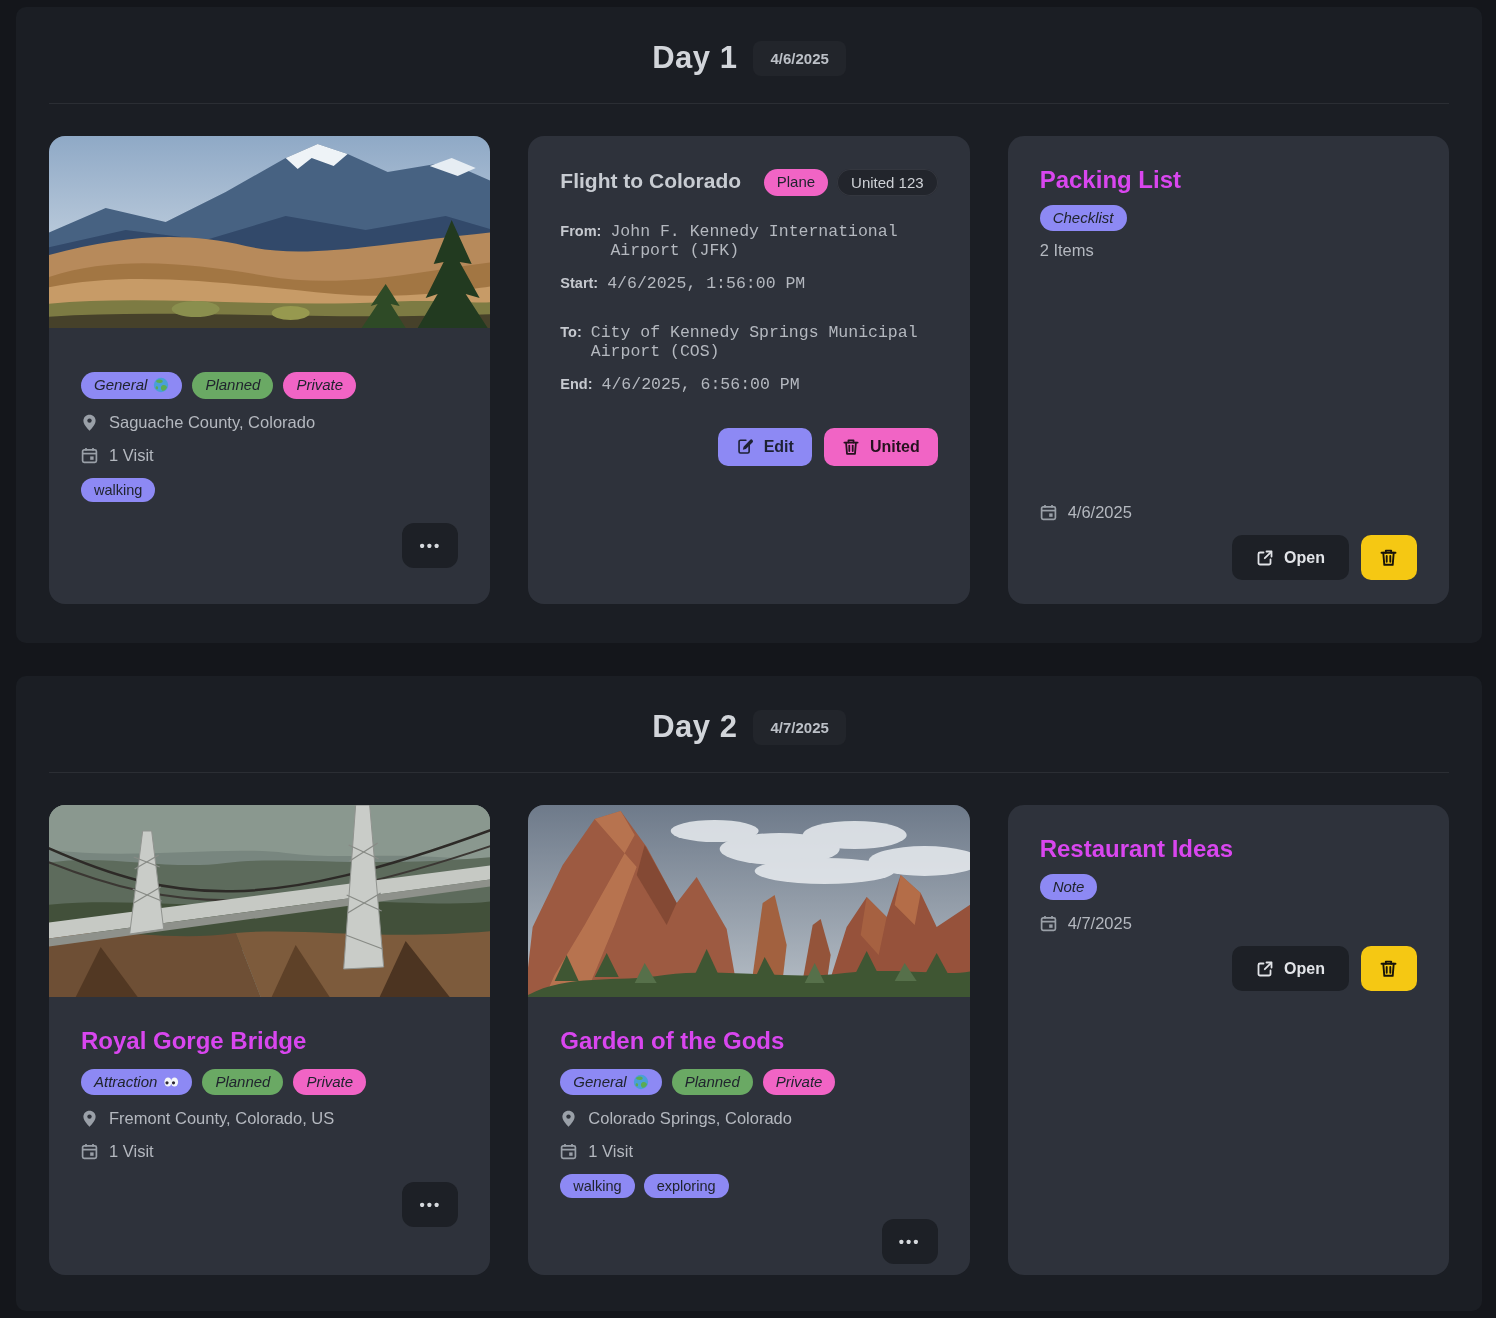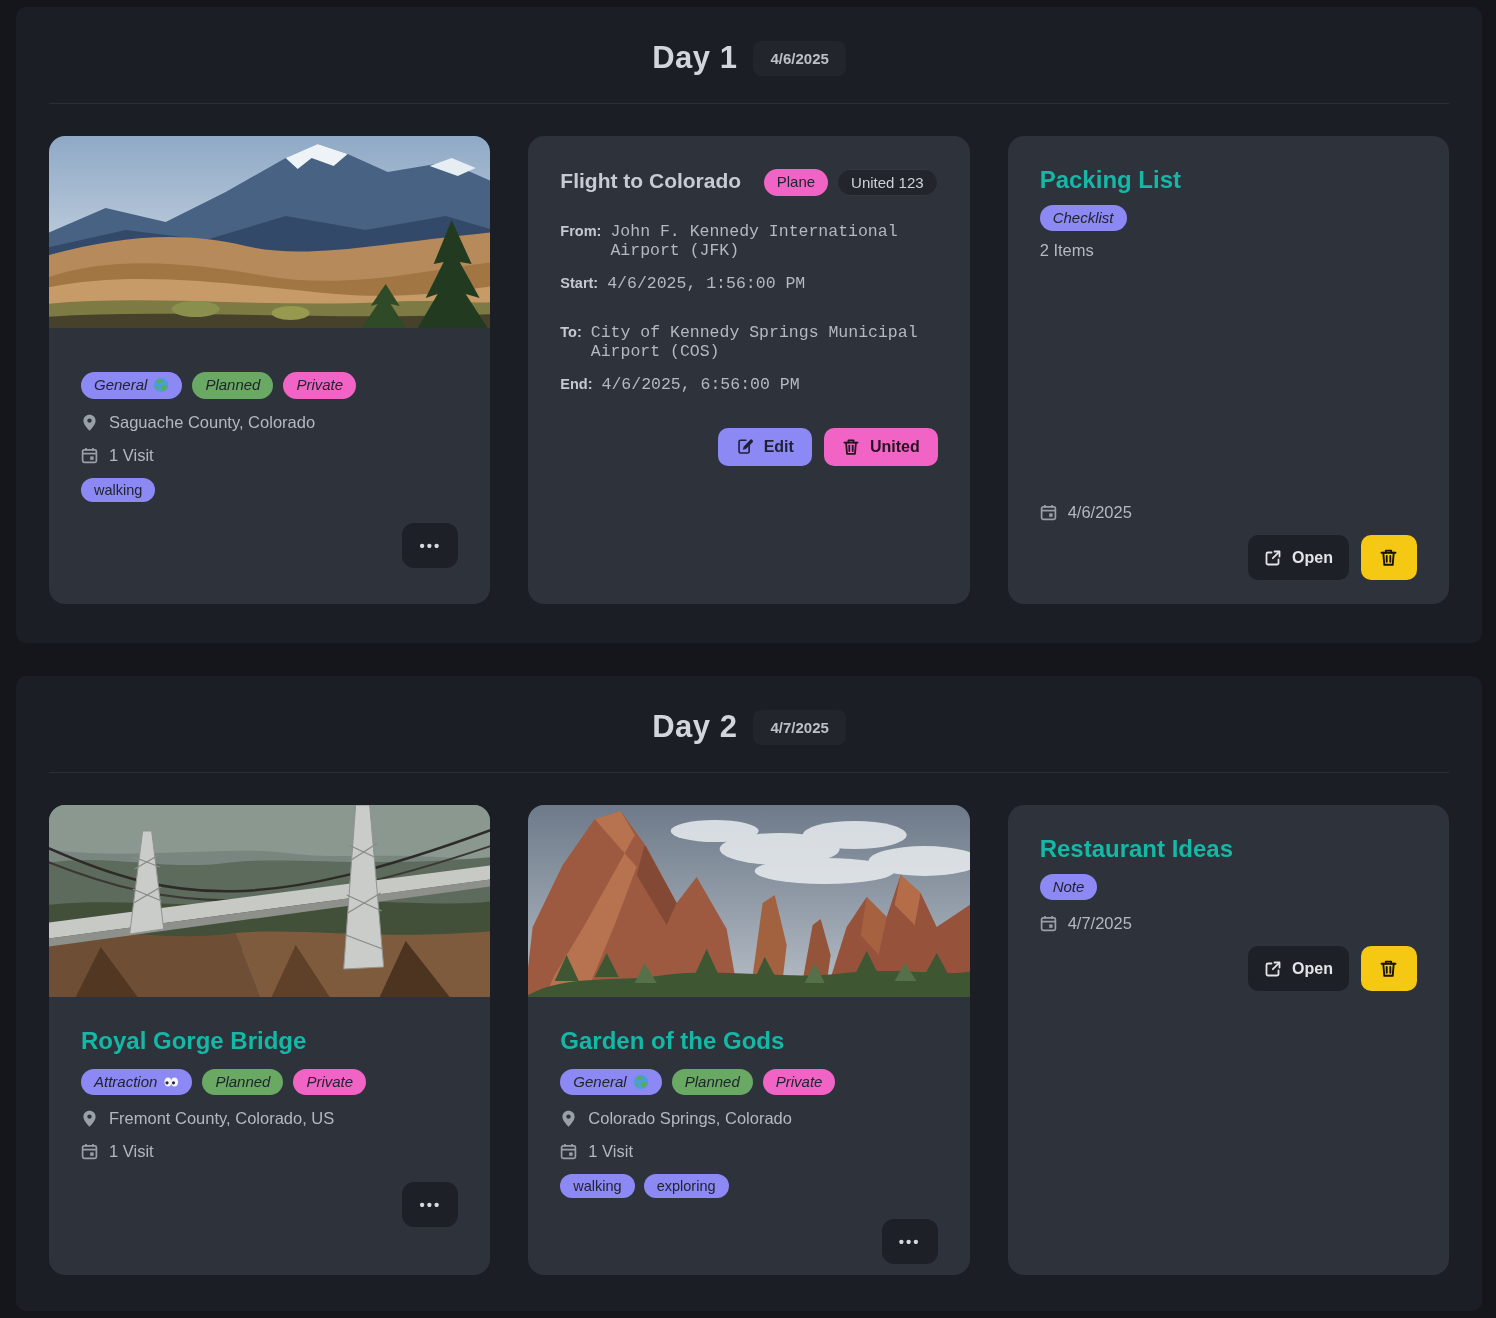--- a/index.html
+++ b/index.html
@@ -40,21 +40,21 @@
 
   .card-image { height:192px; flex:none; }
   .card-image svg { width:100%; height:100%; display:block; }
 
   .card-body {
     padding:30px 32px 24px; display:flex; flex-direction:column;
     align-items:flex-start; flex:1; width:100%;
   }
   .fcard .card-body { padding-top:33px; }
 
-  .card-title { font-size:24px; font-weight:bold; color:#14b8a6; line-height:1.15; }
+  .card-title { font-size:24px; font-weight:bold; color:#d946ef; line-height:1.15; }
   .fcard-title { font-size:21px; font-weight:bold; color:#c8ccd2; }
 
   .badge-row { display:flex; gap:10px; margin-top:14px;font-style:italic; }
   .badge {
     border-radius:999px; padding:4px 13px; font-size:15px;
     color:#20242e; display:inline-flex; align-items:center; gap:6px; line-height:1.25;
   }
   .badge.purple { background:var(--purple); }
   .badge.green  { background:var(--green); }
   .badge.pink   { background:var(--pink); }
@@ -99,21 +99,21 @@
   .flight-actions { margin-top:34px; }
   .btn {
     display:inline-flex; align-items:center; gap:10px;
     border:none; border-radius:10px; padding:10px 18px;
     font-size:16px; font-weight:bold; cursor:pointer;
     font-family:"Liberation Sans", sans-serif;
   }
   .btn svg { width:18px; height:18px; }
   .btn.edit   { background:var(--purple); color:#1d2133; }
   .btn.delete { background:var(--pink);   color:#25121e; }
-  .btn.open   { background:#1d2026; color:#e2e4e8; padding:11px 16px; }
+  .btn.open   { background:#1d2026; color:#e2e4e8; padding:11px 24px; }
   .btn.trash  { background:var(--yellow); color:#17130a; width:56px; height:45px; justify-content:center; padding:0; border-radius:10px; }
   .btn.trash svg { width:19px; height:19px; }
 
   
   .items-text { margin-top:10px; font-size:16.5px; color:#b4b8bf; }
   .card-footer { width:100%; }
   .card-footer.anchor-bottom { margin-top:auto; }
   .card-footer .meta-row { margin-top:16px; }
   .card-footer .actions { margin-top:13px; }
 </style>

